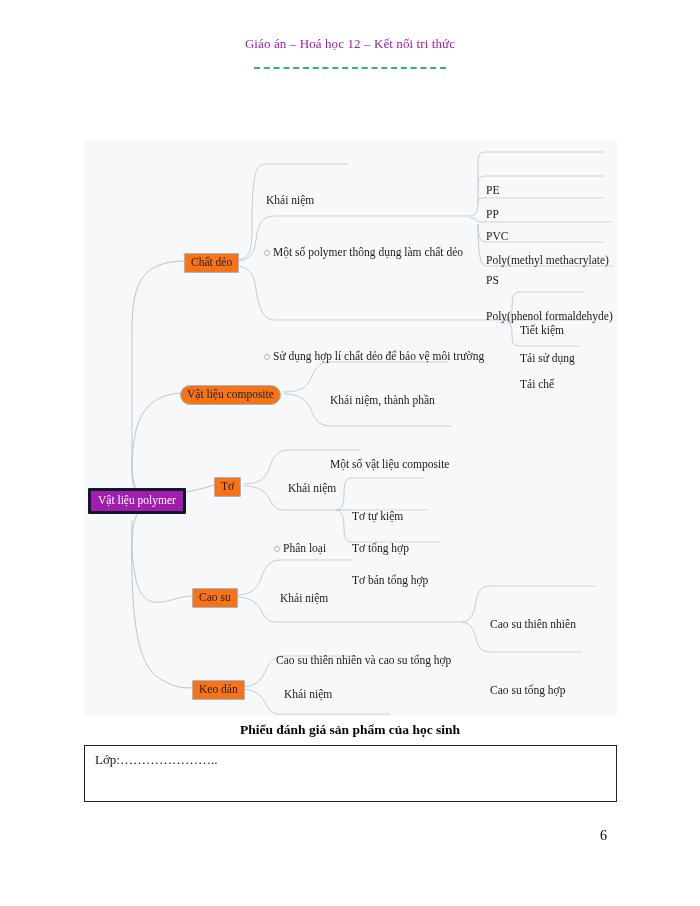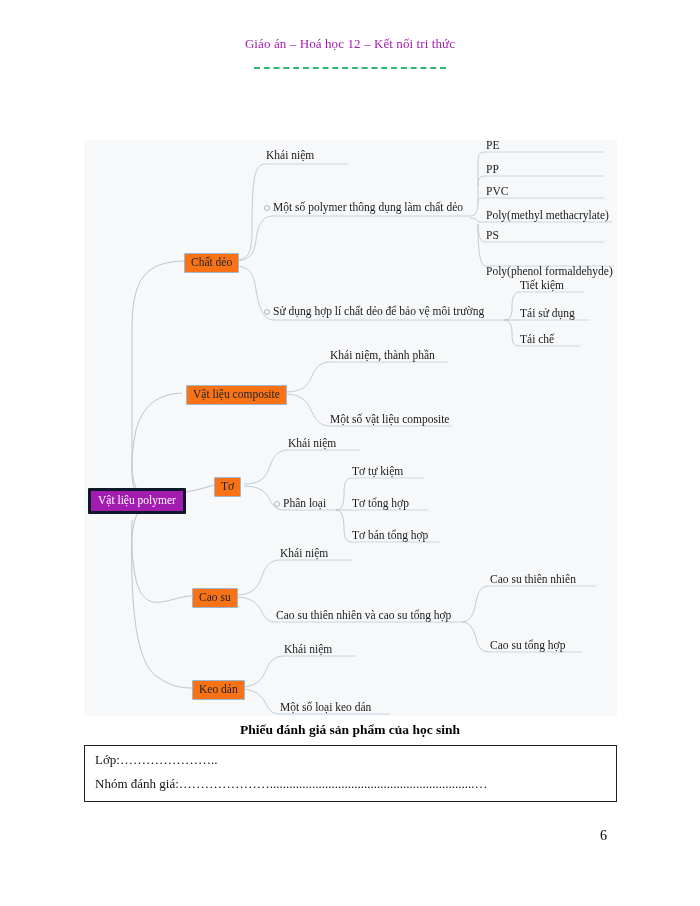--- a/index.html
+++ b/index.html
@@ -80,20 +80,21 @@
     border: 3px solid #0f172a;
     color: #ffffff;
     padding: 3px 7px 4px 7px;
     font-size: 11.5px;
     border-radius: 1px;
   }
   
   .node.leaf {
     font-size: 11.5px;
     padding-bottom: 18px;
+    margin-top: 45px;
   }
   .bullet {
     display: inline-block;
     width: 4px;
     height: 4px;
     border: 1px solid #a9b9c6;
     border-radius: 50%;
     background: #f7f8f9;
     vertical-align: middle;
     margin-right: 3px;
@@ -246,21 +247,21 @@
   <div class="node leaf" style="left:402px; top:125px;">Poly(phenol formaldehyde)</div>
 
   <div class="node leaf" style="left:180px; top:165px;">
     <span class="bullet"></span><span>Sử dụng hợp lí chất dẻo để bảo vệ môi trường</span>
   </div>
 
   <div class="node leaf" style="left:436px; top:139px;">Tiết kiệm</div>
   <div class="node leaf" style="left:436px; top:167px;">Tái sử dụng</div>
   <div class="node leaf" style="left:436px; top:193px;">Tái chế</div>
 
-  <div class="node box" style="left:102px; top:245px;">Vật liệu composite</div>
+  <div class="node box" style="left:96px; top:245px;border-radius:10px;">Vật liệu composite</div>
   <div class="node leaf" style="left:246px; top:209px;">Khái niệm, thành phần</div>
   <div class="node leaf" style="left:246px; top:273px;">Một số vật liệu composite</div>
 
   <div class="node box" style="left:130px; top:337px;">Tơ</div>
   <div class="node leaf" style="left:204px; top:297px;">Khái niệm</div>
 
   <div class="node leaf" style="left:190px; top:357px;">
     <span class="bullet"></span><span>Phân loại</span>
   </div>
 
@@ -277,16 +278,15 @@
   <div class="node box" style="left:108px; top:540px;">Keo dán</div>
   <div class="node leaf" style="left:200px; top:503px;">Khái niệm</div>
   <div class="node leaf" style="left:196px; top:561px;">Một số loại keo dán</div>
 
 </div>
 
 <div class="form-title">Phiếu đánh giá sản phẩm của học sinh</div>
 
 <div class="form-box">
   <div class="form-line l1">Lớp:…………………..</div>
-  <div class="form-line l2">Nhóm đánh giá:…………………...............................................................…</div>
 </div>
 
 <div class="page-num">6</div>
 
 </body></html>

